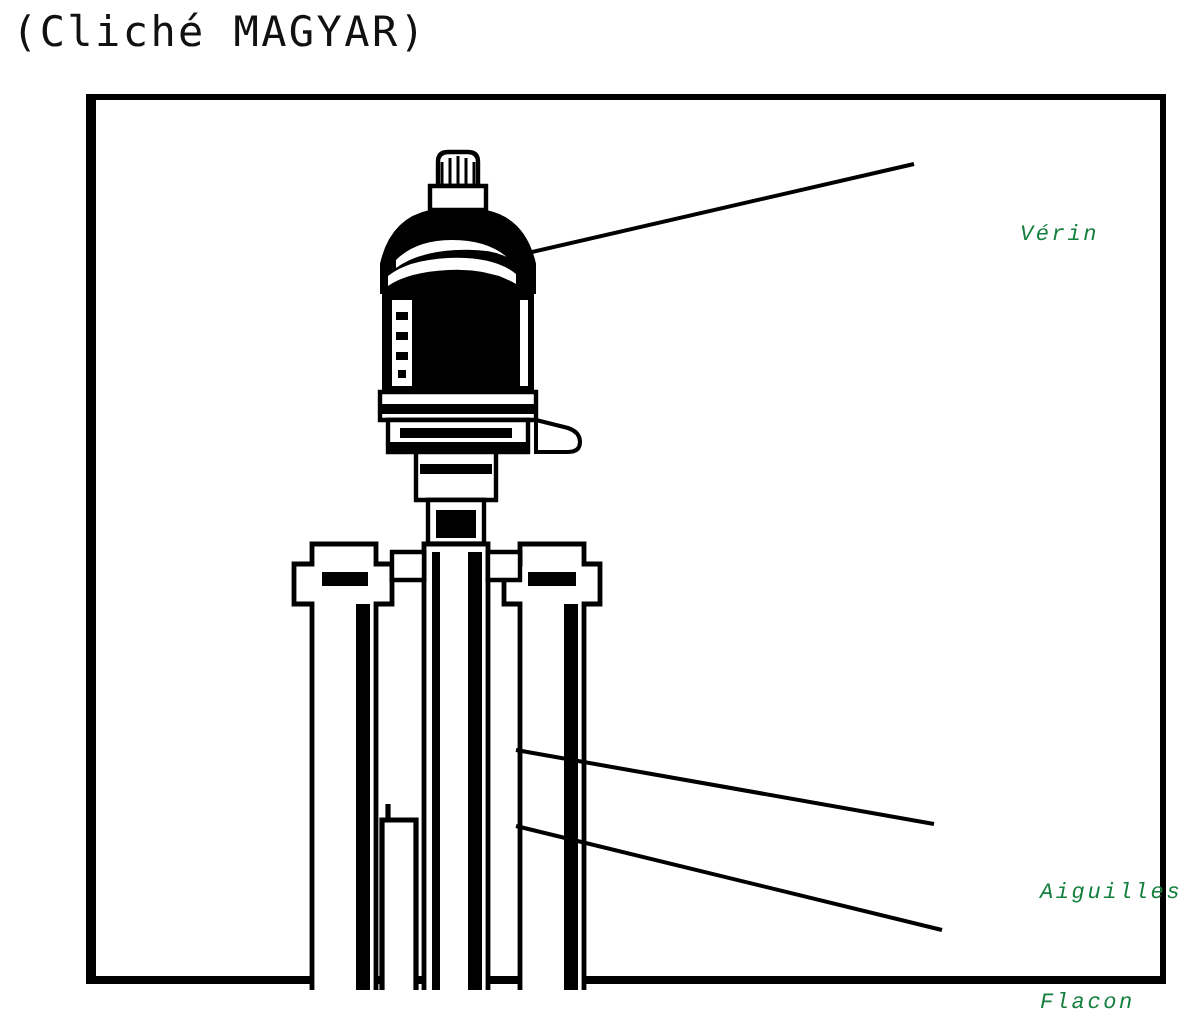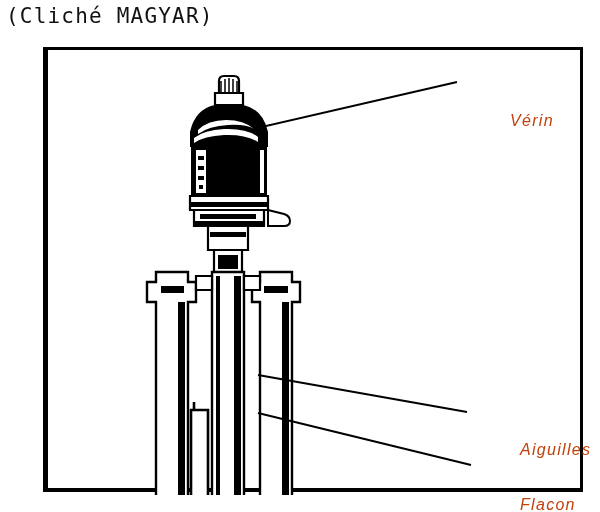--- a/index.html
+++ b/index.html
@@ -47,25 +47,25 @@
     background: #ffffff;
   }
   .figure-inner {
     position: absolute;
     left: 0; top: 0;
     width: 540px;
     height: 445px;
   }
   .label {
     position: absolute;
-    font-family: Liberation Sans, sans-serif;
+    font-family: Liberation Mono, monospace;
     font-style: italic;
-    font-size: 16px;
+    font-size: 11px;
     letter-spacing: 1.3px;
-    color: #c2410c;
+    color: #15803d;
     white-space: nowrap;
   }
   .label.vertin { left: 462px; top: 62px; }
   .label.aiguilles { left: 472px; top: 391px; }
   .label.flacon { left: 472px; top: 446px; }
   svg.art { position: absolute; left: 0; top: 0; }
 </style>
 </head>
 <body>
 

